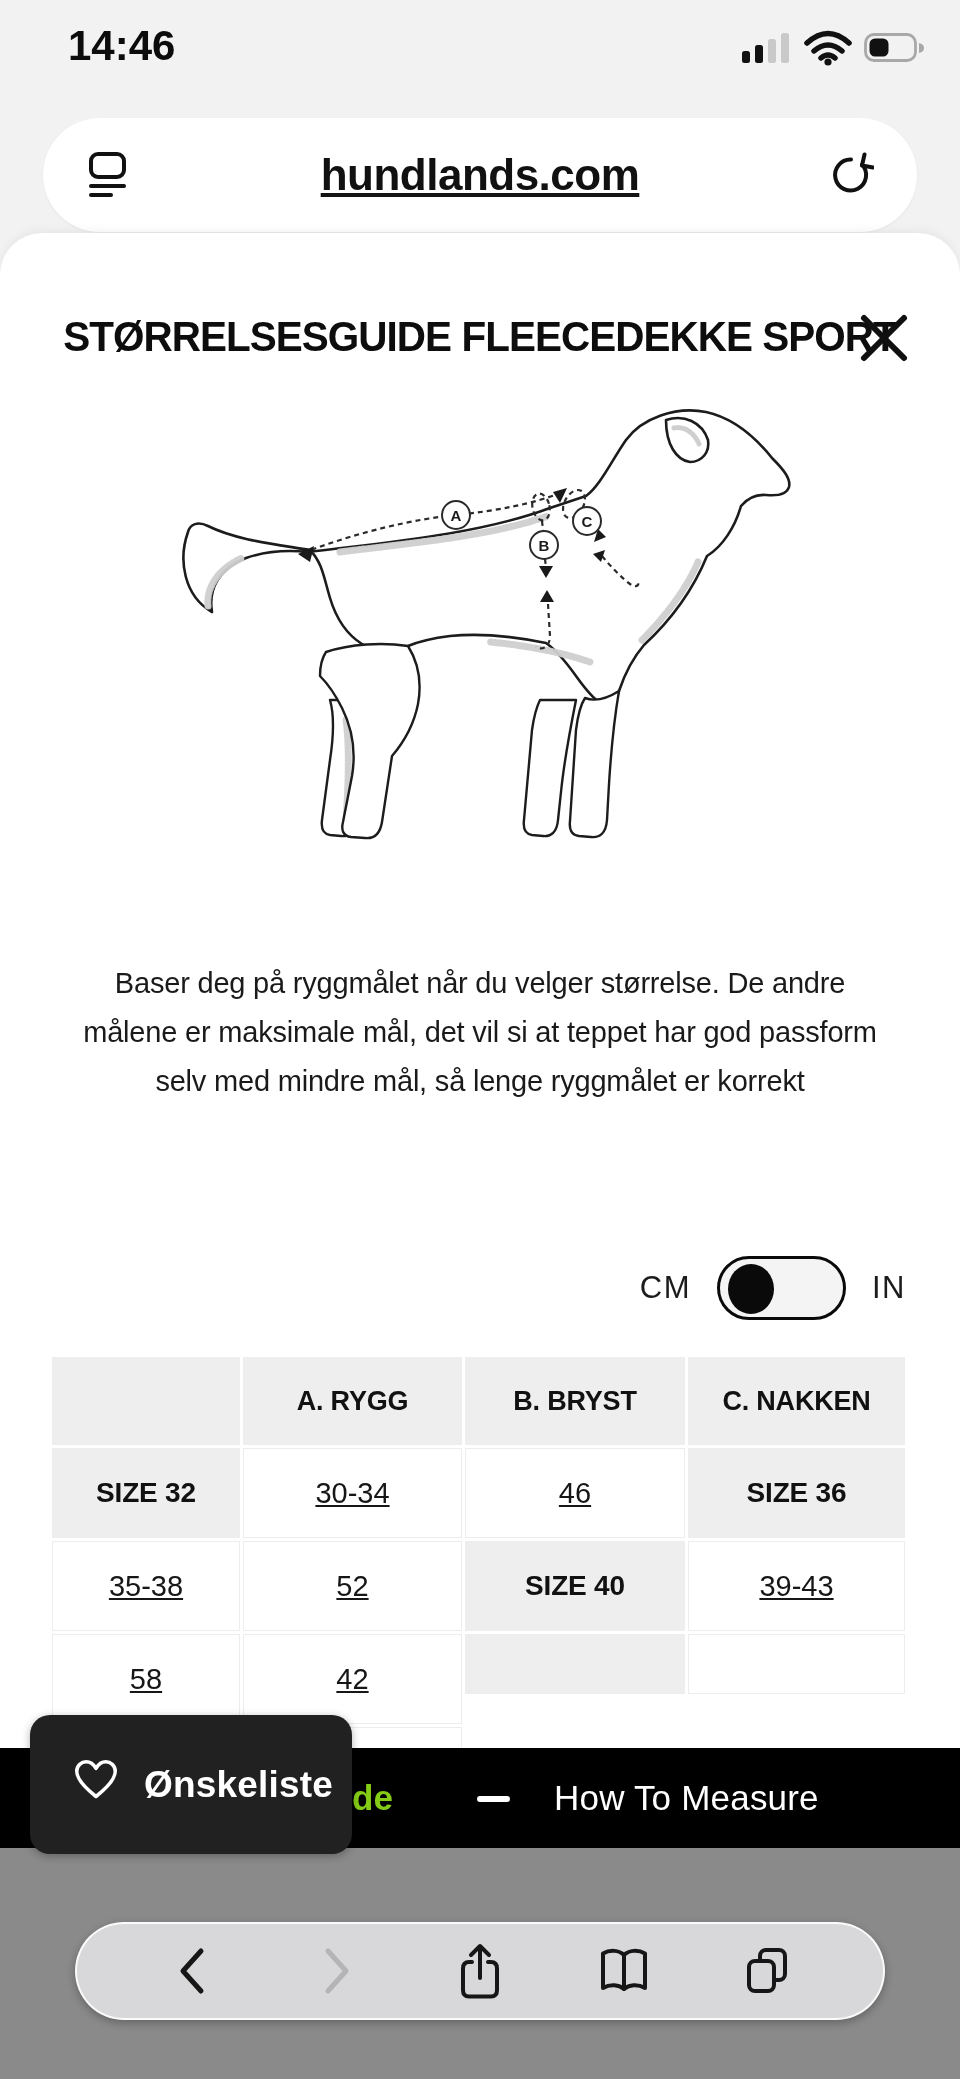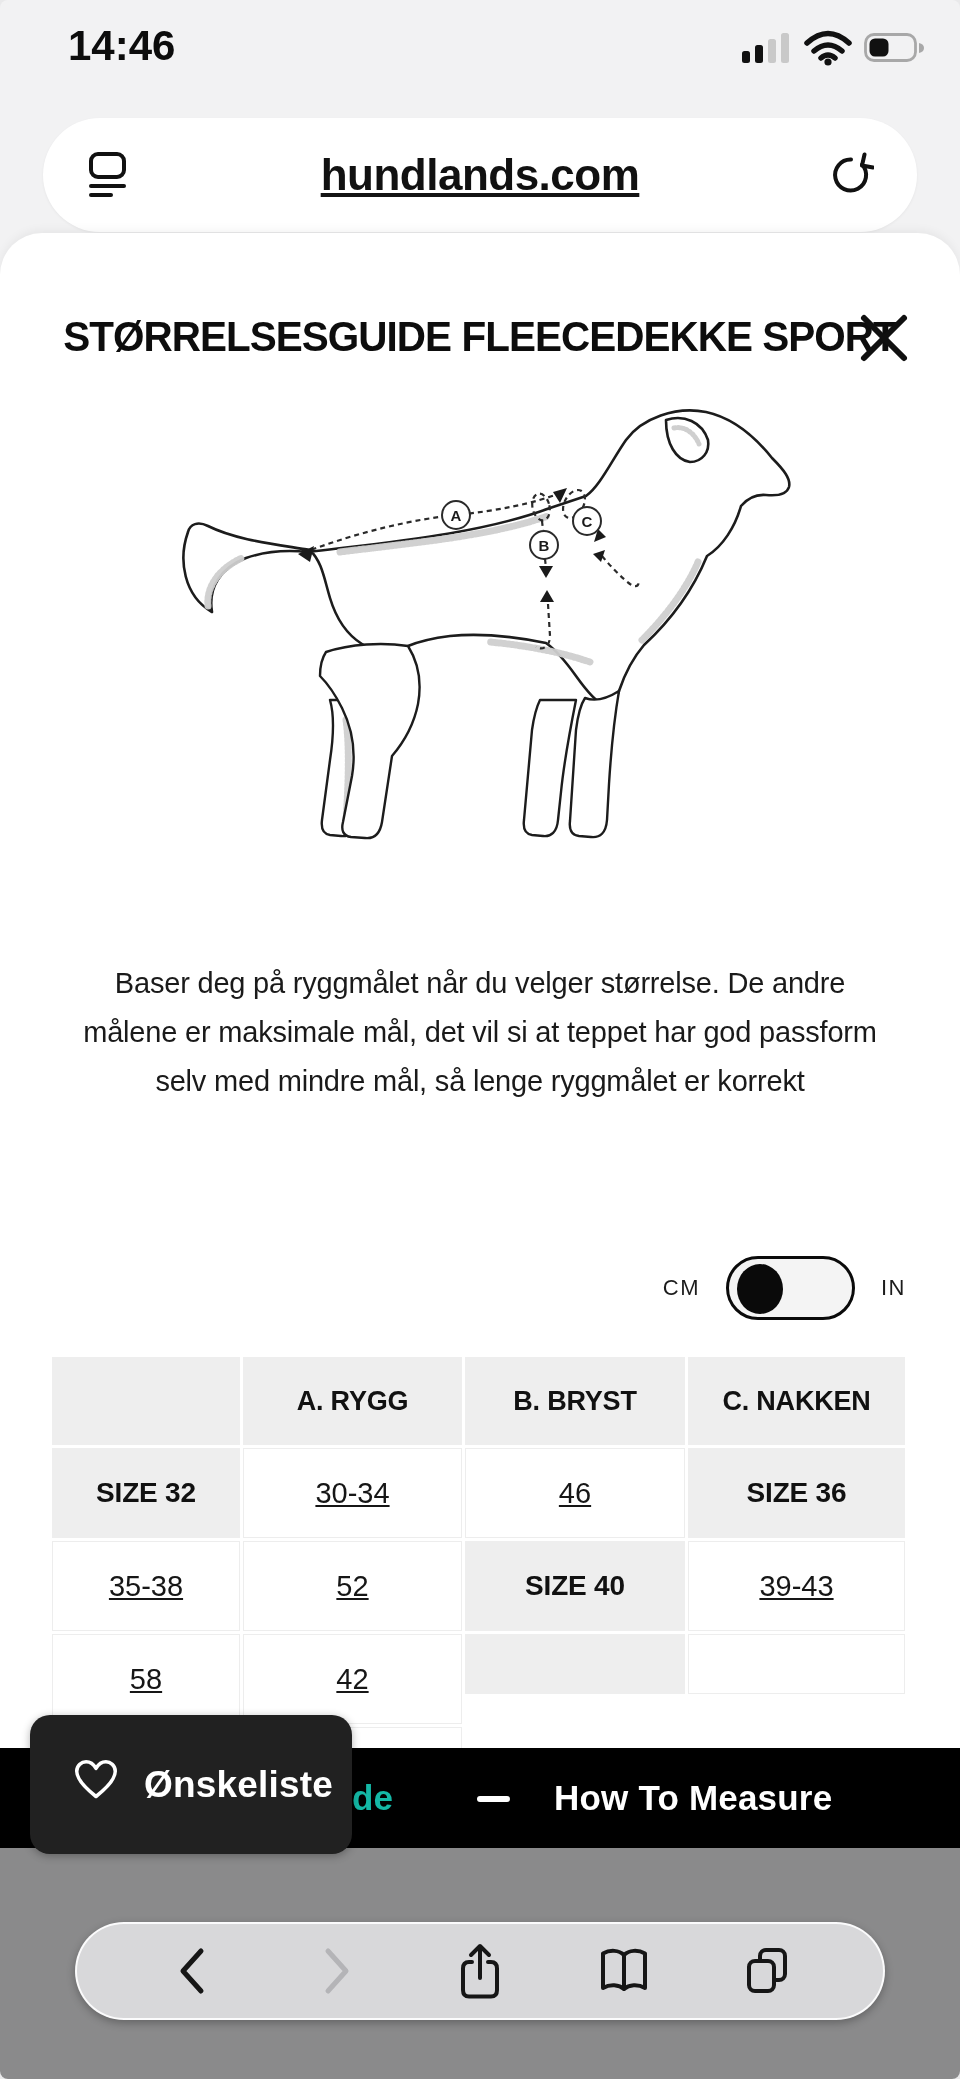--- a/index.html
+++ b/index.html
@@ -1,20 +1,20 @@
 <!DOCTYPE html>
 <html><head>
 <meta charset="utf-8">
 <style>
   html,body{margin:0;padding:0;background:#e9e9ea;}
   *{box-sizing:border-box;}
   #screen{
     position:relative;width:960px;height:2079px;margin:0 auto;
     background:#f2f2f3;overflow:hidden;
-    font-family:"Liberation Sans","DejaVu Sans",sans-serif;color:#141414;border-radius:8px;
+    font-family:"Liberation Sans","DejaVu Sans",sans-serif;color:#141414;
   }
   
   .statusbar{position:absolute;top:0;left:0;width:960px;height:110px;}
   .time{position:absolute;left:68px;top:22px;font-size:42px;font-weight:700;letter-spacing:0;color:#0c0c0c;}
   .status-icons{position:absolute;right:34px;top:30px;display:flex;align-items:center;gap:12px;}
   
   .urlbar{
     position:absolute;left:43px;top:118px;width:874px;height:114px;background:#ffffff;
     border-radius:57px;box-shadow:0 1px 3px rgba(0,0,0,0.05);
     display:flex;align-items:center;justify-content:space-between;padding:0 38px;text-decoration:underline;
@@ -30,35 +30,35 @@
     font-size:43px;font-weight:800;letter-spacing:-1px;color:#0d0d0d;
     transform:scaleX(0.94);white-space:nowrap;
   }
   .close-btn{position:absolute;left:856px;top:76px;width:56px;height:56px;cursor:pointer;}
   .dog-wrap{position:absolute;left:150px;top:167px;width:660px;height:460px;}
   .descr{position:absolute;left:0;top:726px;width:960px;text-align:center;
     font-size:29px;line-height:49px;color:#1a1a1a;letter-spacing:-0.2px;}
   .descr div{white-space:nowrap;}
   
   .toggle-row{position:absolute;right:54px;top:1022px;height:66px;display:flex;align-items:center;gap:26px;}
-  .unit-label{font-size:22px;letter-spacing:1.5px;color:#1c1c1c;}
+  .unit-label{font-size:31px;letter-spacing:1.5px;color:#1c1c1c;}
   .toggle{position:relative;width:129px;height:64px;background:#f4f4f4;border:3.5px solid #0a0a0a;border-radius:32px;}
   .knob{position:absolute;left:8px;top:4.5px;width:46px;height:50px;border-radius:50%;background:#0a0a0a;}
   
   .table-clip{position:absolute;left:52px;top:1124px;width:853px;height:391px;overflow:hidden;}
   .sizetable{display:grid;grid-template-columns:188px 219px 220px 217px;gap:3px;}
   .cell{display:flex;align-items:center;justify-content:center;}
   .hcell{height:88px;background:#eeeeee;font-size:27px;font-weight:800;letter-spacing:-0.2px;color:#111;}
   .lcell{height:90px;background:#eeeeee;font-size:28px;font-weight:800;letter-spacing:-0.2px;color:#111;}
   .dcell{height:90px;background:#ffffff;border:1px solid #ededed;font-size:29px;color:#161616;text-decoration:underline;}
   
   .footbar{position:absolute;left:0;top:1748px;width:960px;height:100px;background:#000;}
-  .foot-partial{position:absolute;left:352px;top:0;height:100px;line-height:100px;color:#14b8a6;font-size:35px;font-weight:600;}
+  .foot-partial{position:absolute;left:352px;top:0;height:100px;line-height:100px;color:#84cc16;font-size:35px;font-weight:600;}
   .foot-dash{position:absolute;left:477px;top:48px;width:33px;height:6px;border-radius:3px;background:#fff;}
-  .foot-link{position:absolute;left:554px;top:0;height:100px;line-height:100px;color:#fff;font-size:35px;font-weight:700;letter-spacing:0.2px;}
+  .foot-link{position:absolute;left:554px;top:0;height:100px;line-height:100px;color:#fff;font-size:35px;font-weight:400;letter-spacing:0.2px;}
   
   .wishlist{
     position:absolute;left:30px;top:1707px;width:322px;height:139px;background:#212121;border-radius:20px;
     display:flex;align-items:center;padding-left:44px;gap:26px;z-index:6;box-shadow:0 2px 8px rgba(0,0,0,.3);margin-top:8px;
   }
   .wishlist span{color:#fff;font-size:37px;font-weight:700;letter-spacing:0.2px;}
   
   .toolbar-zone{position:absolute;left:0;top:1848px;width:960px;height:231px;background:#8a8a8b;}
   .toolbar-pill{
     position:absolute;left:75px;top:74px;width:810px;height:98px;background:#d8d8da;

